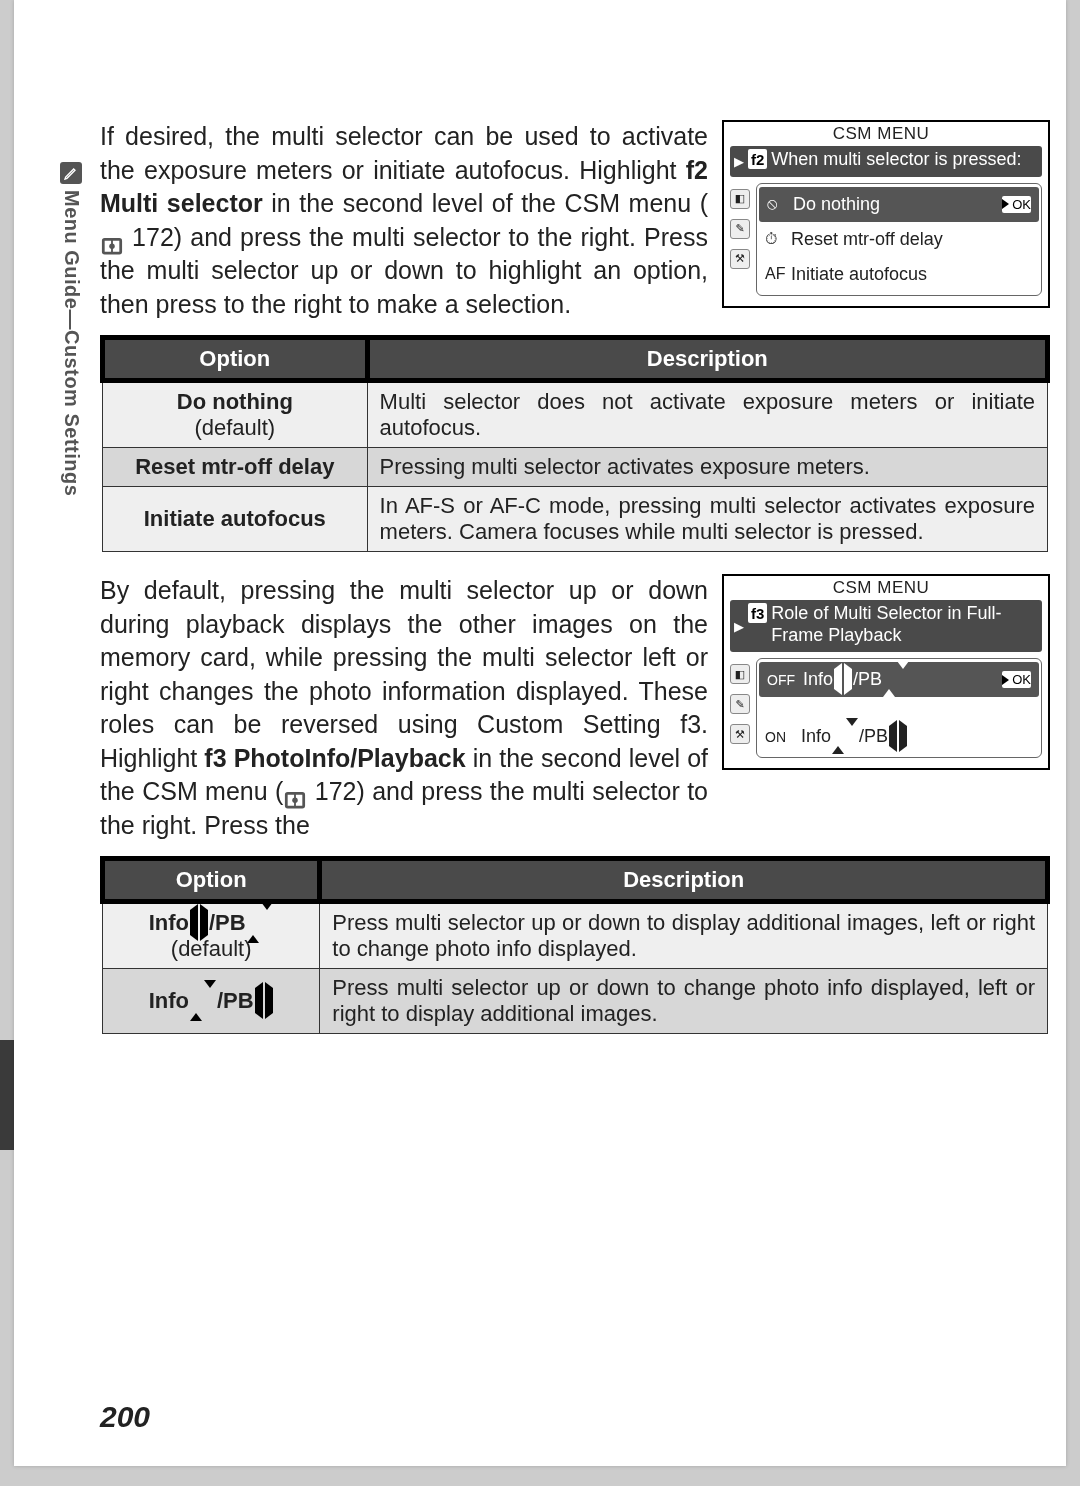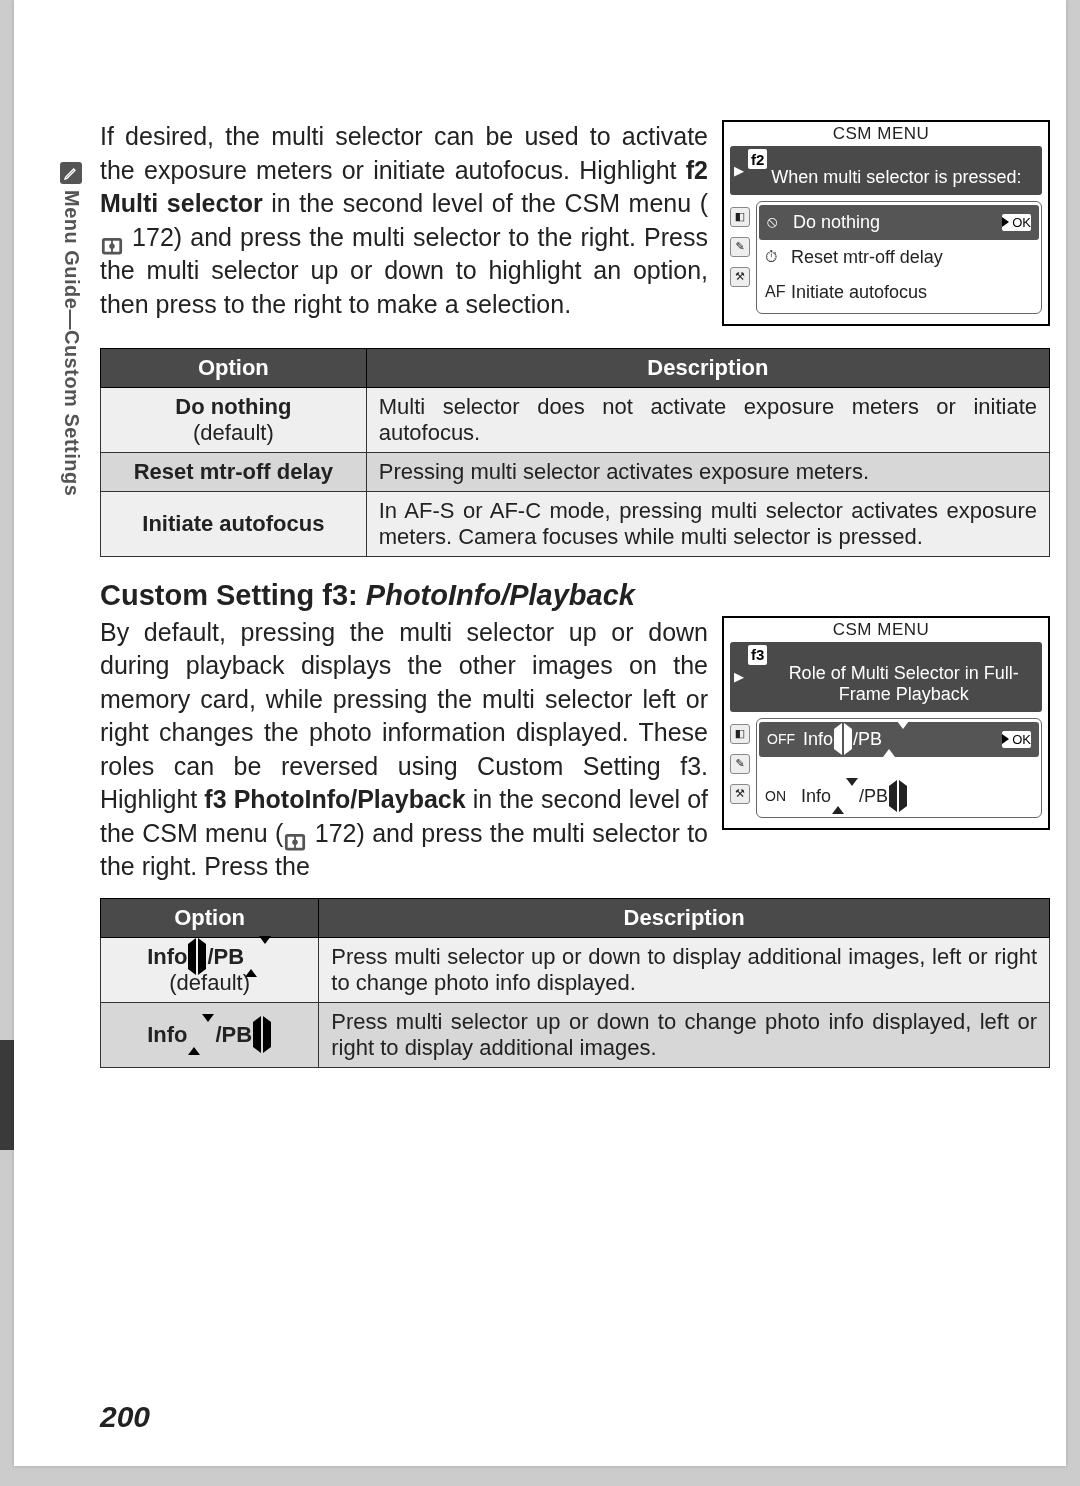--- a/index.html
+++ b/index.html
@@ -14,41 +14,41 @@
   h2 { font-size:29px; margin:0 0 4px 0; }
   h2 .subt { font-style:italic; }
   .body { font-size:25px; line-height:1.34; text-align:justify; }
   .body .b { font-weight:bold; }
   .float-screen { float:right; margin:0 0 8px 14px; }
   .screen { width:324px; border:2px solid #000; background:#fff; font-family: Arial, Helvetica, sans-serif;}
   .scr-title { font-size:17px; text-align:center; padding:2px 10px 0 0; letter-spacing:.5px;}
   .scr-head { margin:2px 6px 6px 6px; background:#4a4a4a; color:#fff; font-size:18px; border-radius:3px; overflow:hidden;}
   .scr-head-row { display:flex; align-items:flex-start; }
   .scr-fbadge { background:#fff; color:#000; font-size:15px; padding:1px 3px; margin:3px 4px; border-radius:2px; font-weight:bold; display:flex; align-items:center; height:18px;}
-  .scr-htxt { padding:21px 6px 6px 0; line-height:1.2;text-align:center;}
+  .scr-htxt { padding:3px 6px 6px 0; line-height:1.2;}
   .scr-body { display:flex; padding:0 6px 10px 6px; }
   .scr-lefticons { width:20px; display:flex; flex-direction:column; gap:10px; padding-top:6px;}
   .scr-lefticons .li { width:18px; height:18px; border:1px solid #888; border-radius:3px; font-size:11px; display:flex; align-items:center; justify-content:center; background:#eee;}
   .scr-list { flex:1; border:1px solid #666; border-radius:6px; margin-left:6px; padding:3px 0;}
   .scr-item { display:flex; align-items:center; padding:7px 8px; font-size:18px; color:#222;}
   .scr-item.sel { background:#555; color:#fff; border-radius:3px; margin:0 2px;}
   .scr-item .ic { width:26px; font-size:16px; text-align:left; }
   .scr-item .lbl { flex:1; }
   .ok-pill { display:inline-flex; align-items:center; background:#222; color:#fff; font-size:13px; padding:1px 0; border-radius:2px; margin-left:4px;}
   .ok-pill .tri { width:0;height:0;border-top:5px solid transparent;border-bottom:5px solid transparent;border-left:7px solid #fff; margin-right:3px;}
   .scr-item.sel .ok-pill { background:#fff; color:#000;}
   .scr-item.sel .ok-pill .tri { border-left-color:#000;}
   .tri-l { border-top:6px solid transparent; border-bottom:6px solid transparent; border-right:8px solid currentColor; margin:0 1px;}
   .tri-r { border-top:6px solid transparent; border-bottom:6px solid transparent; border-left:8px solid currentColor; margin:0 1px;}
   .tri-u { border-left:6px solid transparent; border-right:6px solid transparent; border-bottom:8px solid currentColor; margin:0 1px;}
   .tri-d { border-left:6px solid transparent; border-right:6px solid transparent; border-top:8px solid currentColor; margin:0 1px;}
   .book-icon { display:inline-block; width:22px; height:18px; vertical-align:middle; margin:0 1px;}
   .clear { clear:both; }
   table.opt { border-collapse:collapse; width:100%; margin:14px 0 22px 0; font-size:22px;}
-  table.opt th { background:#4a4a4a; color:#fff; font-weight:bold; padding:6px 10px; border:1px solid #000000;}
+  table.opt th { background:#4a4a4a; color:#fff; font-weight:bold; padding:6px 10px; border:5px solid #000000;}
   table.opt td { border:1px solid #333; padding:6px 12px; vertical-align:middle;}
   table.opt tr:nth-child(even) td { background:#d7d7d7;}
   table.opt tr:nth-child(odd) td { background:#efefef;}
   .optcell { text-align:center; font-weight:bold;}
   .optcell .def { font-weight:normal; display:block;text-align:center;}
   .desc { text-align:justify;}
   .page-num { position:absolute; left:86px; bottom:32px; font-style:italic; font-weight:bold; font-size:30px; color:#222;}
 </style>
 </head>
 <body>
@@ -129,23 +129,20 @@
               <td class="optcell">Reset mtr-off delay</td>
               <td class="desc">Pressing multi selector activates exposure meters.</td>
             </tr>
             <tr>
               <td class="optcell">Initiate autofocus</td>
               <td class="desc">In AF-S or AF-C mode, pressing multi selector activates exposure meters.  Camera focuses while multi selector is pressed.</td>
             </tr>
           </tbody>
       </table>
 
-      <h2>
-        <span>Custom Setting f3: </span><span class="subt">PhotoInfo/Playback</span>
-      </h2>
 
       <div class="float-screen">
         <div class="screen">
           <div class="scr-title">CSM MENU</div>
           <div class="scr-head">
             <div class="scr-head-row">
               <span style="align-self:center;margin-left:4px;font-size:13px;">▶</span>
               <span class="scr-fbadge">f3</span>
               <div class="scr-htxt">Role of Multi Selector in Full-Frame Playback</div>
             </div>

